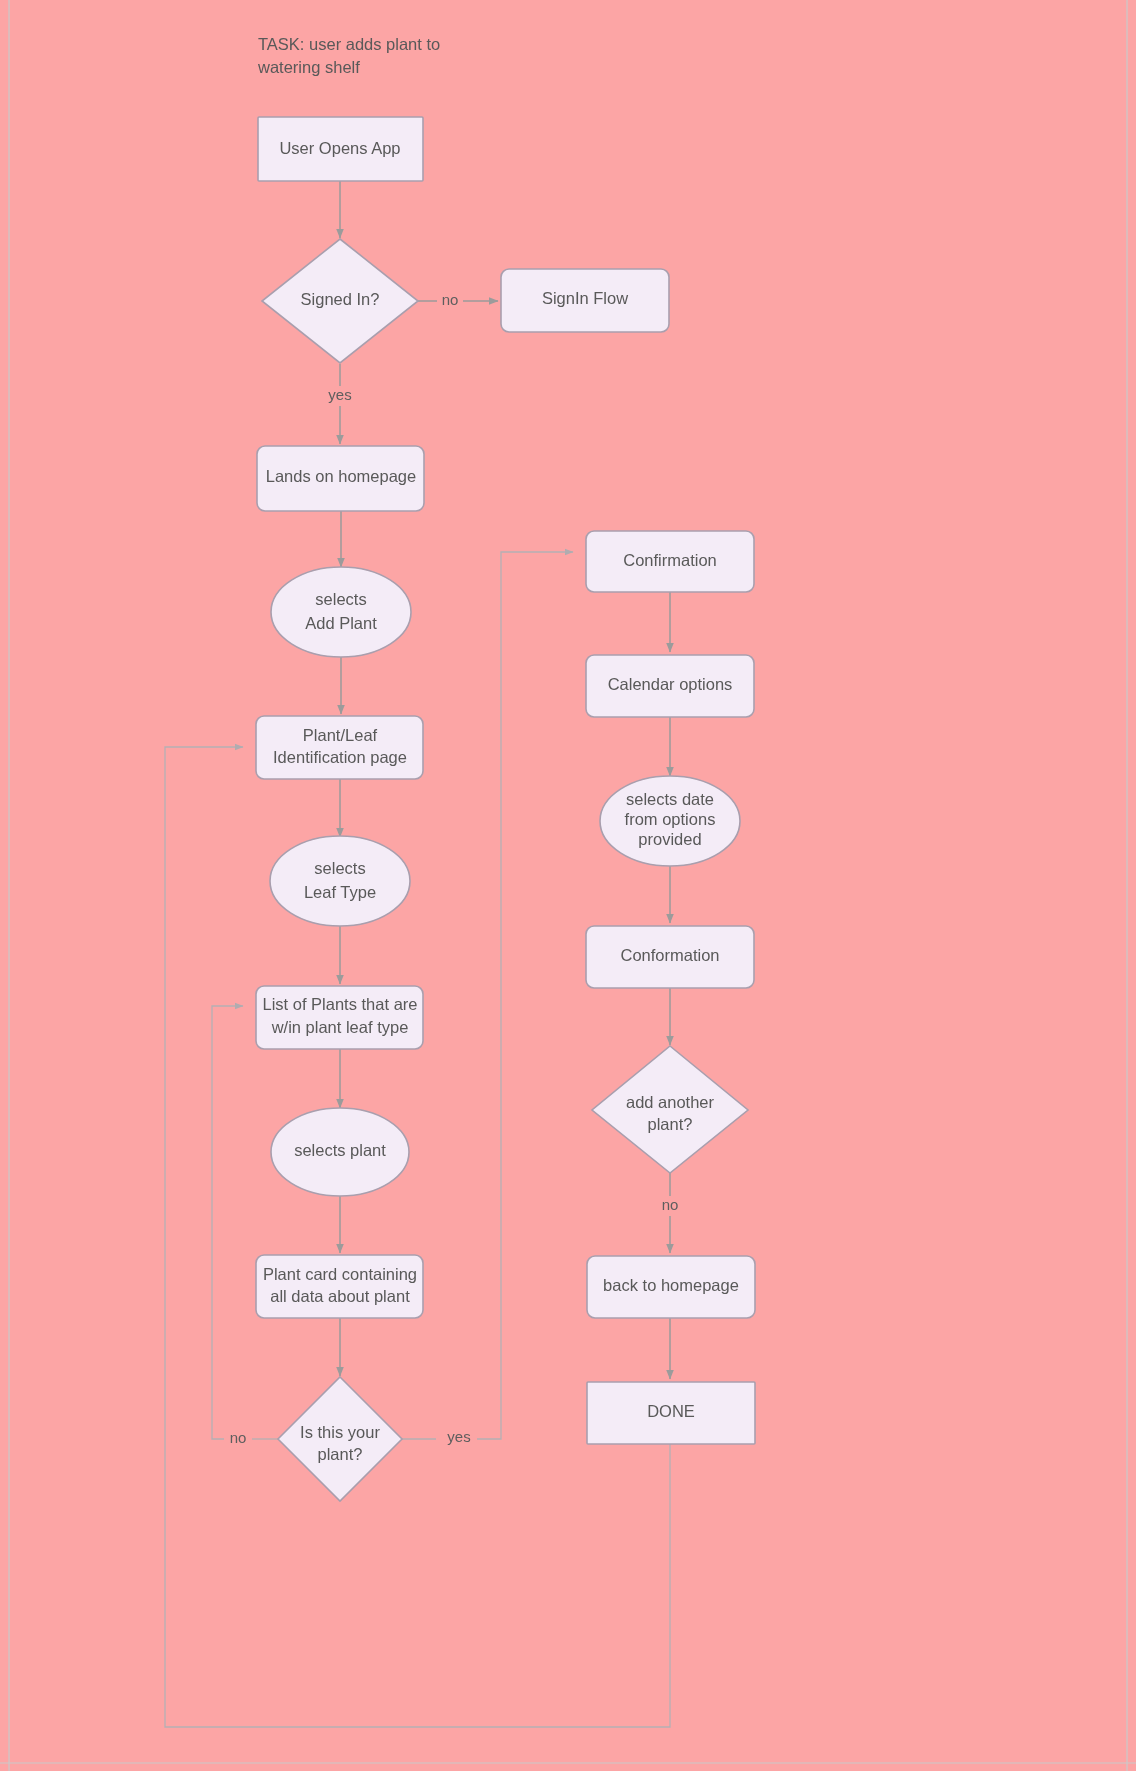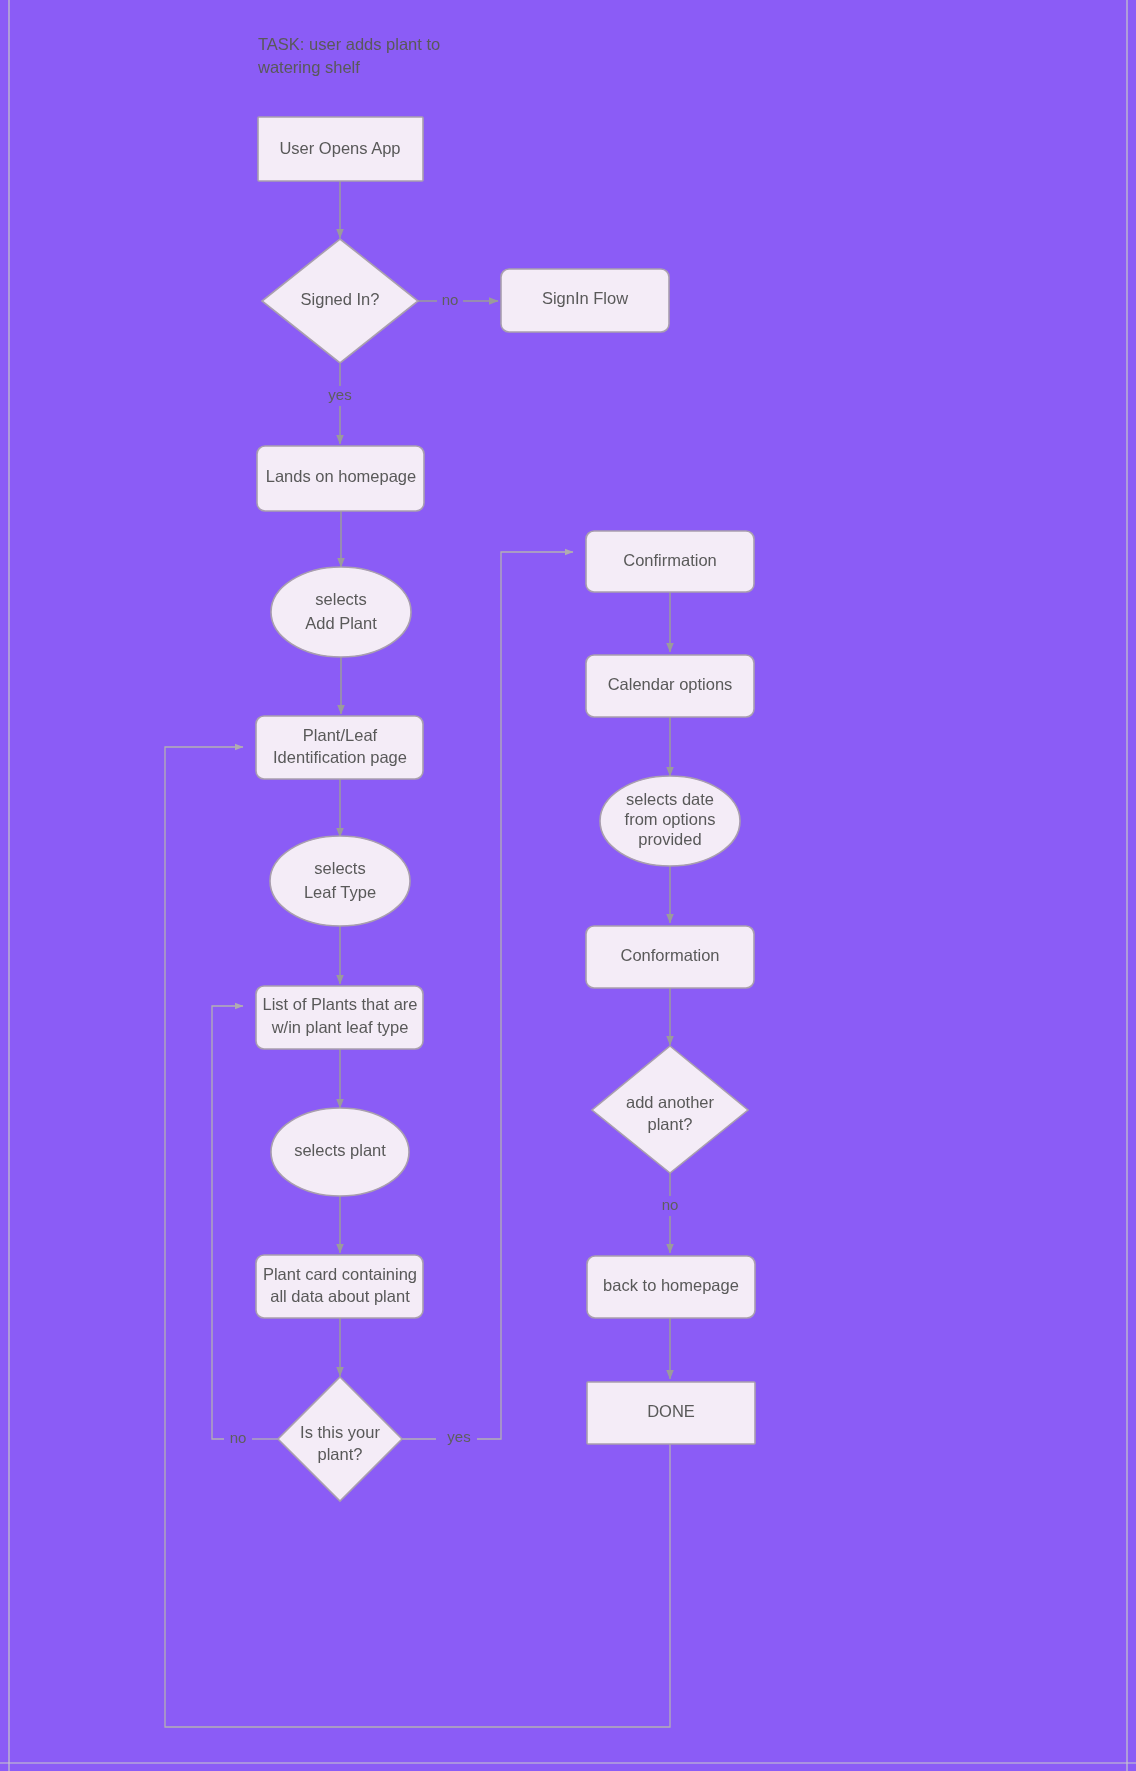--- a/index.html
+++ b/index.html
@@ -7,21 +7,21 @@
     padding: 0;
     background: #ffffff;
   }
   body {
     font-family: "Liberation Sans", sans-serif;
   }
   #canvas {
     position: relative;
     width: 1136px;
     height: 1771px;
-    background: #8b5cf6;
+    background: #fca5a5;
     overflow: hidden;
   }
   #flow-svg {
     position: absolute;
     top: 0;
     left: 0;
     width: 1136px;
     height: 1771px;
     display: block;
   }

